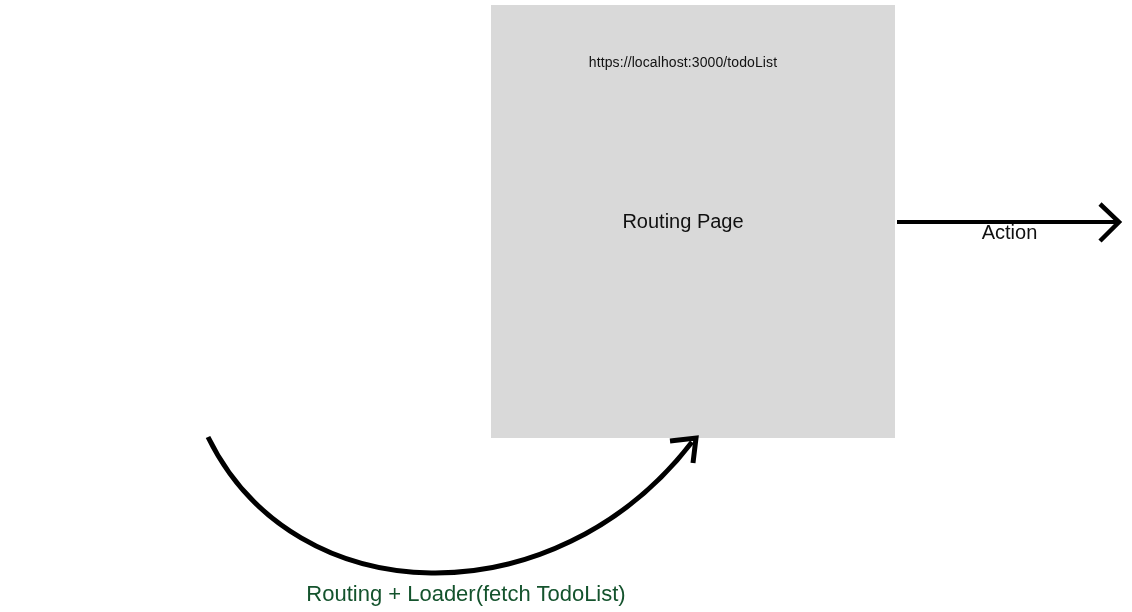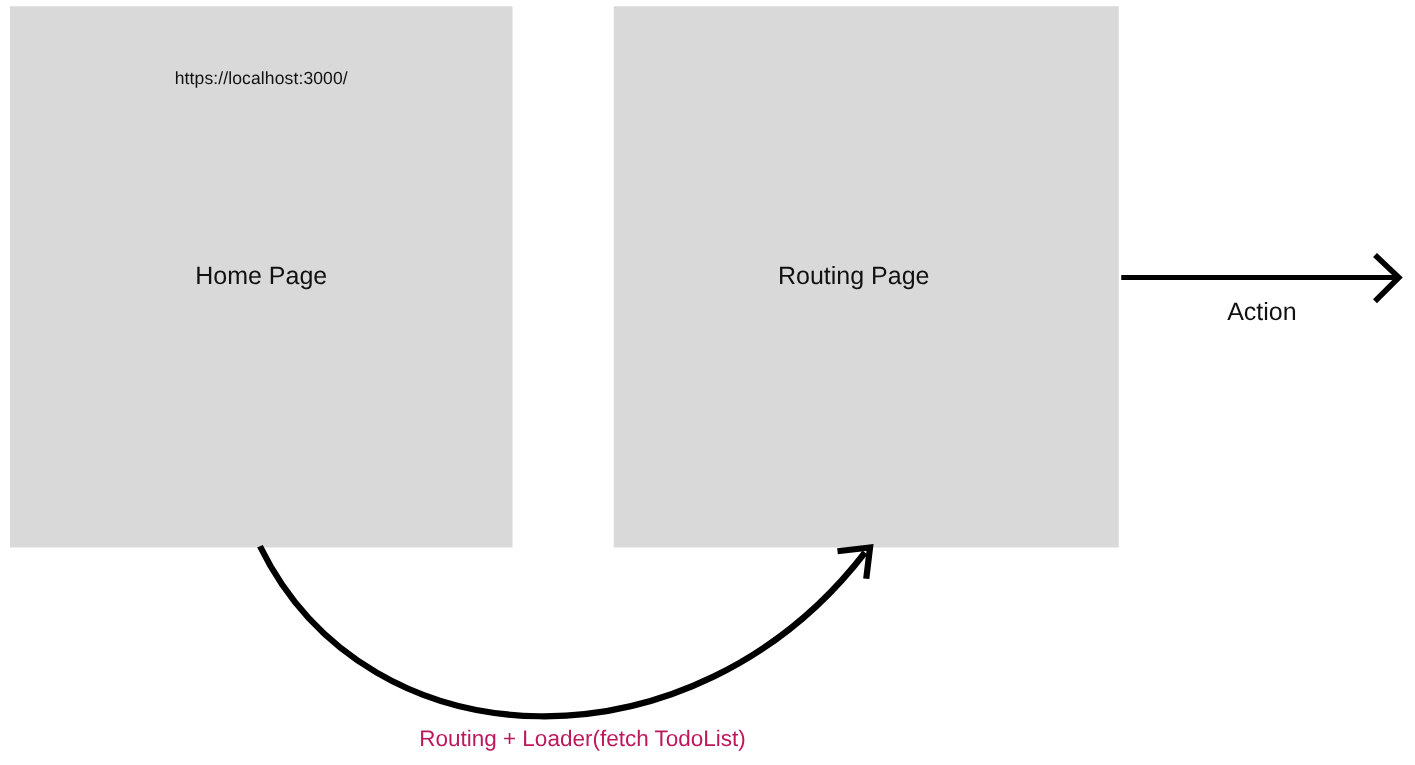--- a/index.html
+++ b/index.html
@@ -55,49 +55,46 @@
     position: absolute;
     left: 0;
     top: 0;
     width: 1132px;
     height: 612px;
     pointer-events: none;
   }
   .action-label {
     position: absolute;
     left: 897px;
-    top: 239px;
+    top: 221px;
     width: 225px;
     text-align: center;
     font-size: 20px;
     color: #111111;
     white-space: nowrap;
   }
   .routing-label {
     position: absolute;
     left: 275px;
     top: 581px;
     width: 382px;
     text-align: center;
-    font-size: 18px;
-    color: #be185d;
+    font-size: 22px;
+    color: #14532d;
     white-space: nowrap;
   }
 </style>
 </head>
 <body>
 
 <div class="stage">
 
-  <div class="box home">
-    <div class="url">https://localhost:3000/</div>
-    <div class="title">Home Page</div>
-  </div>
 
   <div class="box todo">
+    <div class="url">https://localhost:3000/todoList</div>
     <div class="title">Routing Page</div>
   </div>
 
   <svg class="arrows" viewBox="0 0 1132 612" xmlns="http://www.w3.org/2000/svg">
 
     <g stroke="#000000" fill="none">
       <line x1="897" y1="222" x2="1116" y2="222" stroke-width="4"></line>
       <path d="M 1100 204 L 1119 222 L 1100 241" stroke-width="4.5" stroke-linejoin="miter"></path>
     </g>
 

